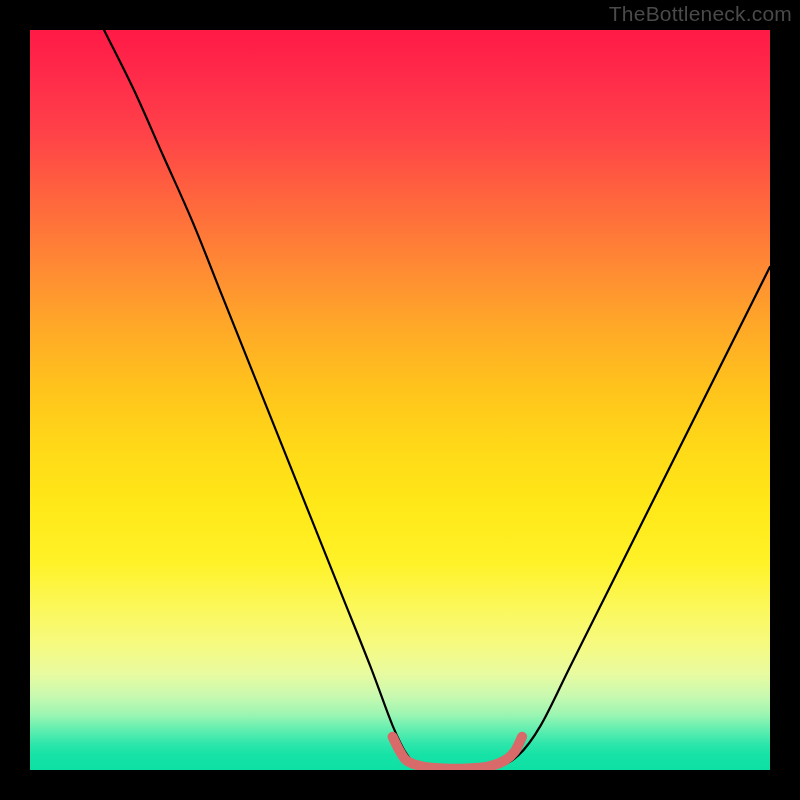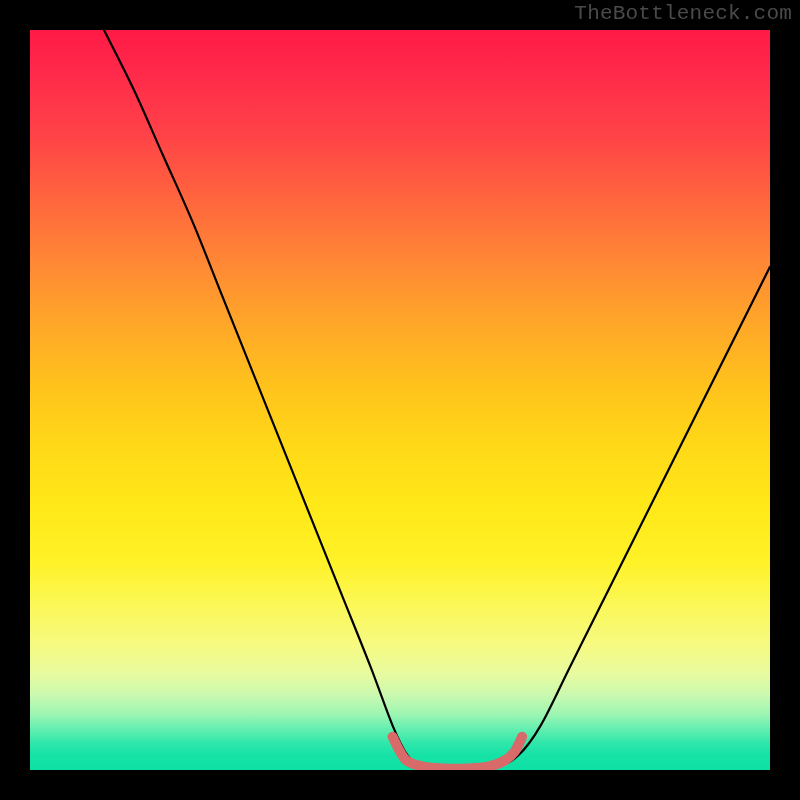--- a/index.html
+++ b/index.html
@@ -9,21 +9,20 @@
     height: 800px;
     background: #000;
     overflow: hidden;
     font-family: Arial, Helvetica, sans-serif;
   }
   .frame {
     position: relative;
     width: 800px;
     height: 800px;
     background: #000;
-    font-family: Liberation Mono, monospace;
   }
   .plot {
     position: absolute;
     left: 30px;
     top: 30px;
     width: 740px;
     height: 740px;
     overflow: hidden;
   }
   .gradient {

